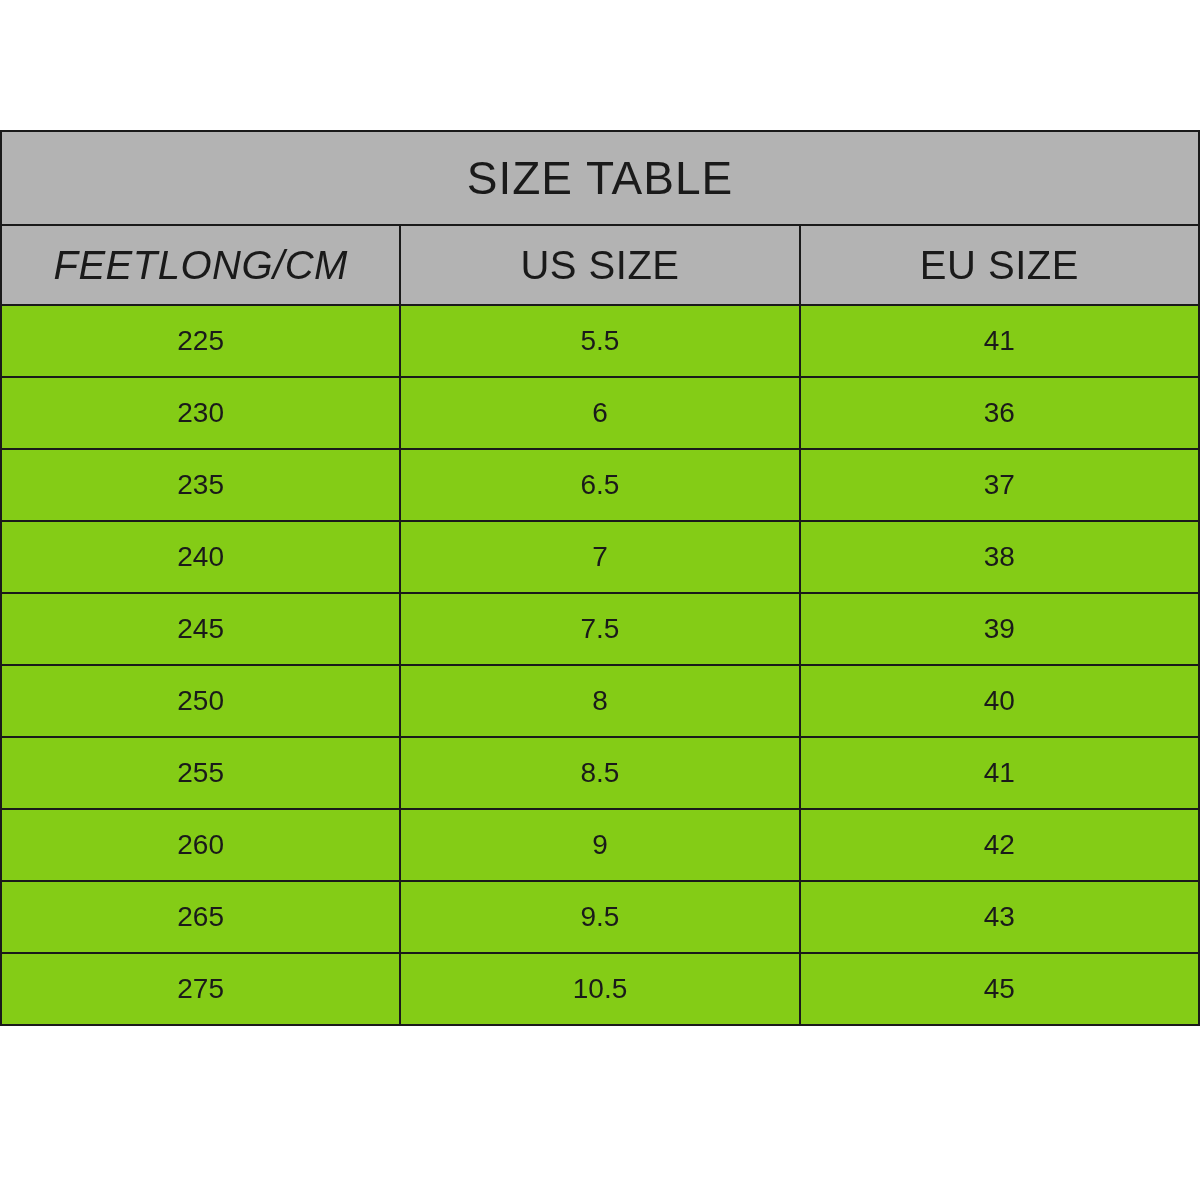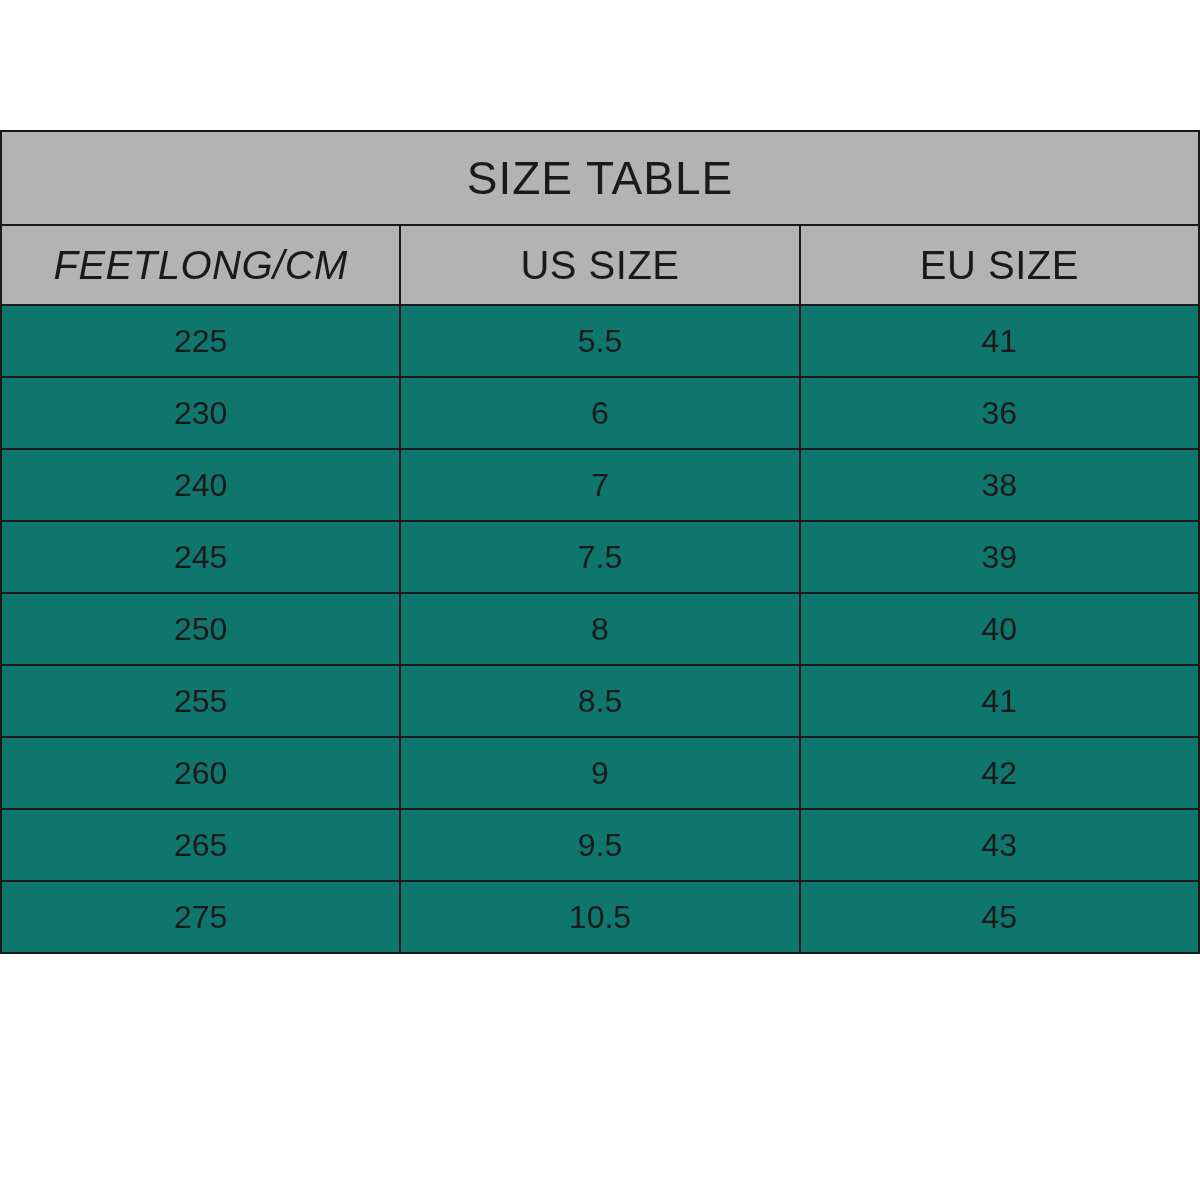--- a/index.html
+++ b/index.html
@@ -47,22 +47,22 @@
     letter-spacing: 1px;
   }
   .header-row th {
     background: #b3b3b3;
     height: 78px;
     font-size: 40px;
     letter-spacing: 0.5px;
   }
   .data-row td {
     height: 70px;
-    font-size: 32px;
-    background: #0f766e;
+    font-size: 28px;
+    background: #84cc16;
   }
   .col-feet { width: 420px; font-style: italic; }
   .col-us   { width: 375px; }
   .col-eu   { width: 405px; }
 </style>
 </head>
 <body>
 
 <div class="page">
   <div class="table-wrap">
@@ -79,20 +79,25 @@
 
         <tr class="data-row">
           <td>225</td>
           <td>5.5</td>
           <td>41</td>
         </tr>
         <tr class="data-row">
           <td>230</td>
           <td>6</td>
           <td>36</td>
+        </tr>
+        <tr class="data-row">
+          <td>235</td>
+          <td>6.5</td>
+          <td>37</td>
         </tr>
         <tr class="data-row">
           <td>240</td>
           <td>7</td>
           <td>38</td>
         </tr>
         <tr class="data-row">
           <td>245</td>
           <td>7.5</td>
           <td>39</td>

